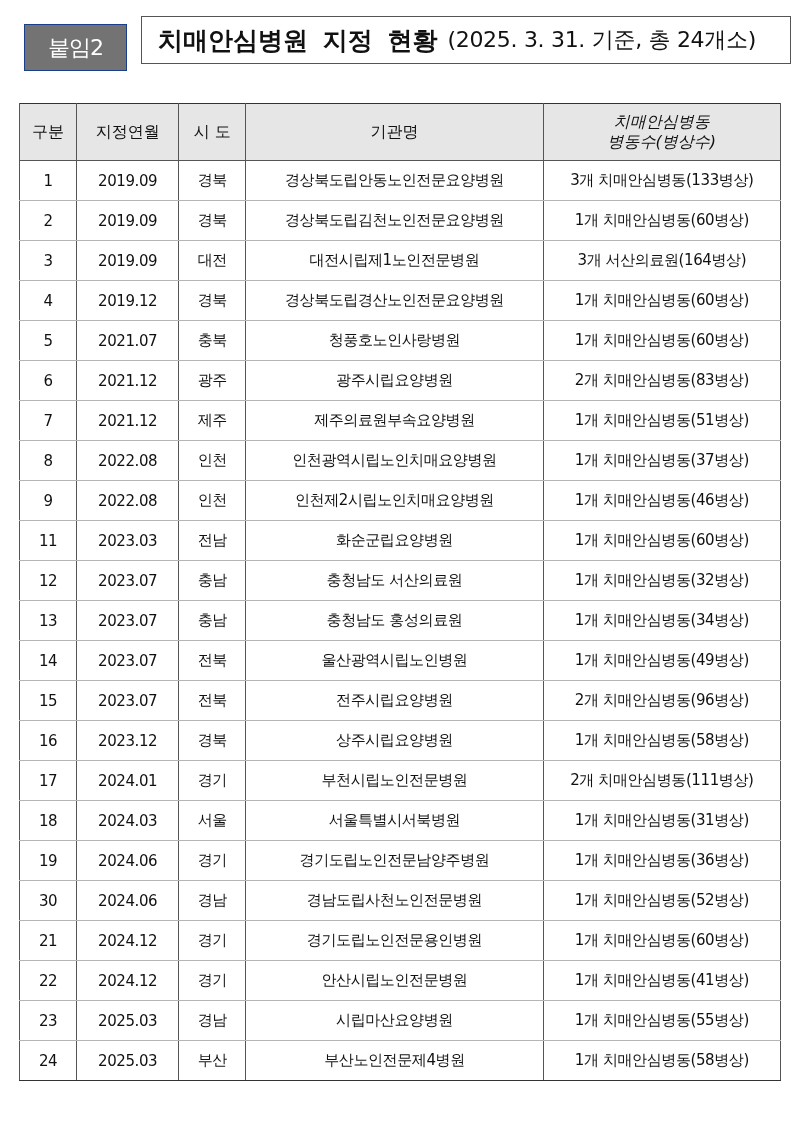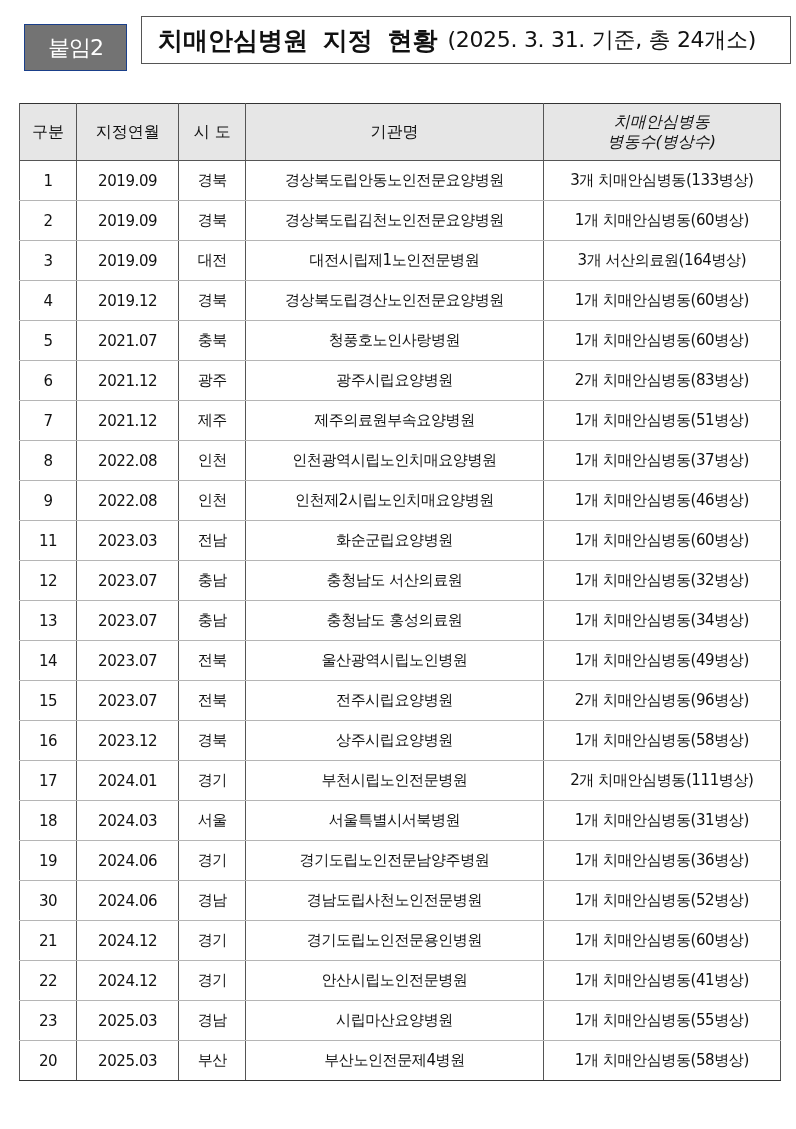--- a/index.html
+++ b/index.html
@@ -279,20 +279,20 @@
         <td class="beds">1개  치매안심병동(41병상)</td>
       </tr>
       <tr>
         <td>23</td>
         <td>2025.03</td>
         <td>경남</td>
         <td>시립마산요양병원</td>
         <td class="beds">1개  치매안심병동(55병상)</td>
       </tr>
       <tr>
-        <td>20</td>
+        <td>24</td>
         <td>2025.03</td>
         <td>부산</td>
         <td>부산노인전문제4병원</td>
         <td class="beds">1개  치매안심병동(58병상)</td>
       </tr>
     </tbody>
 </table>
 
 </body></html>

